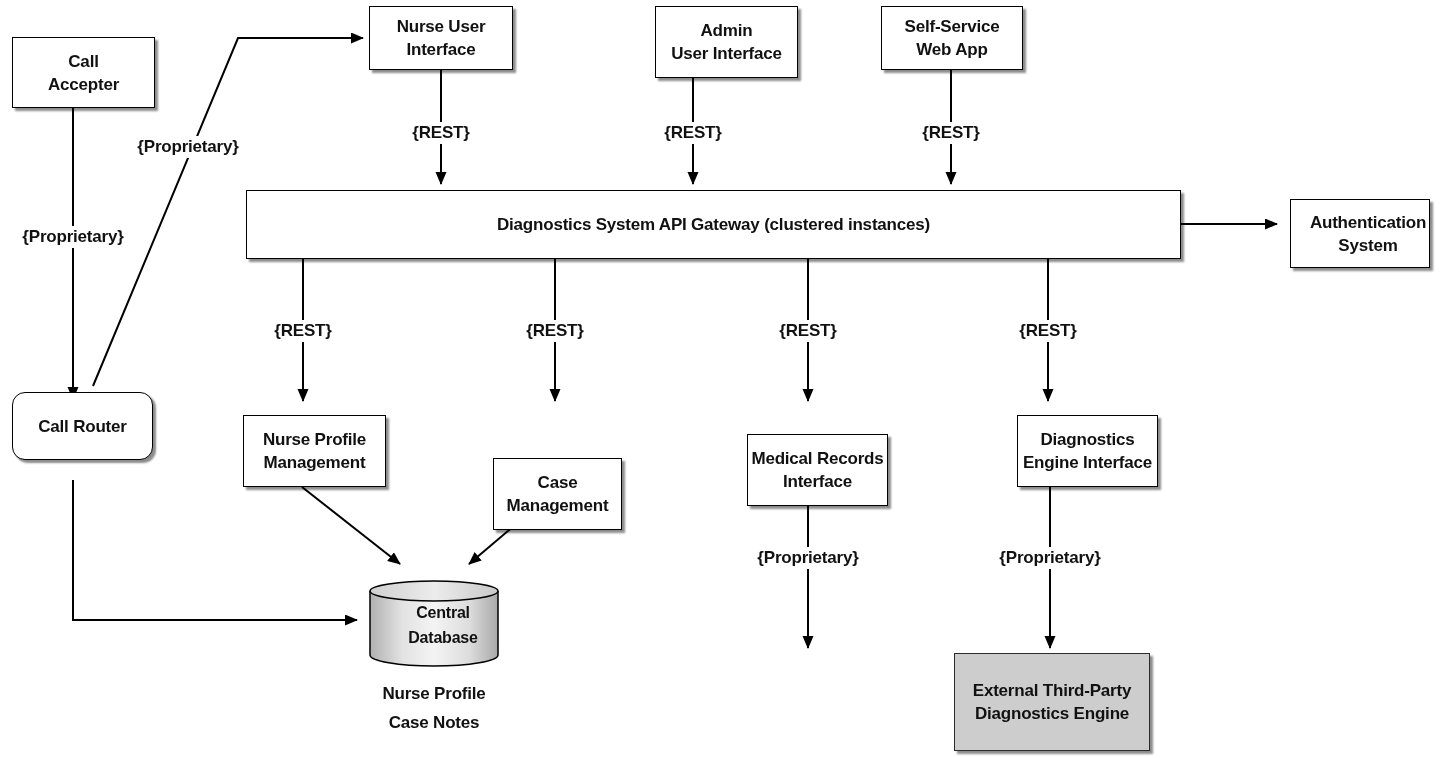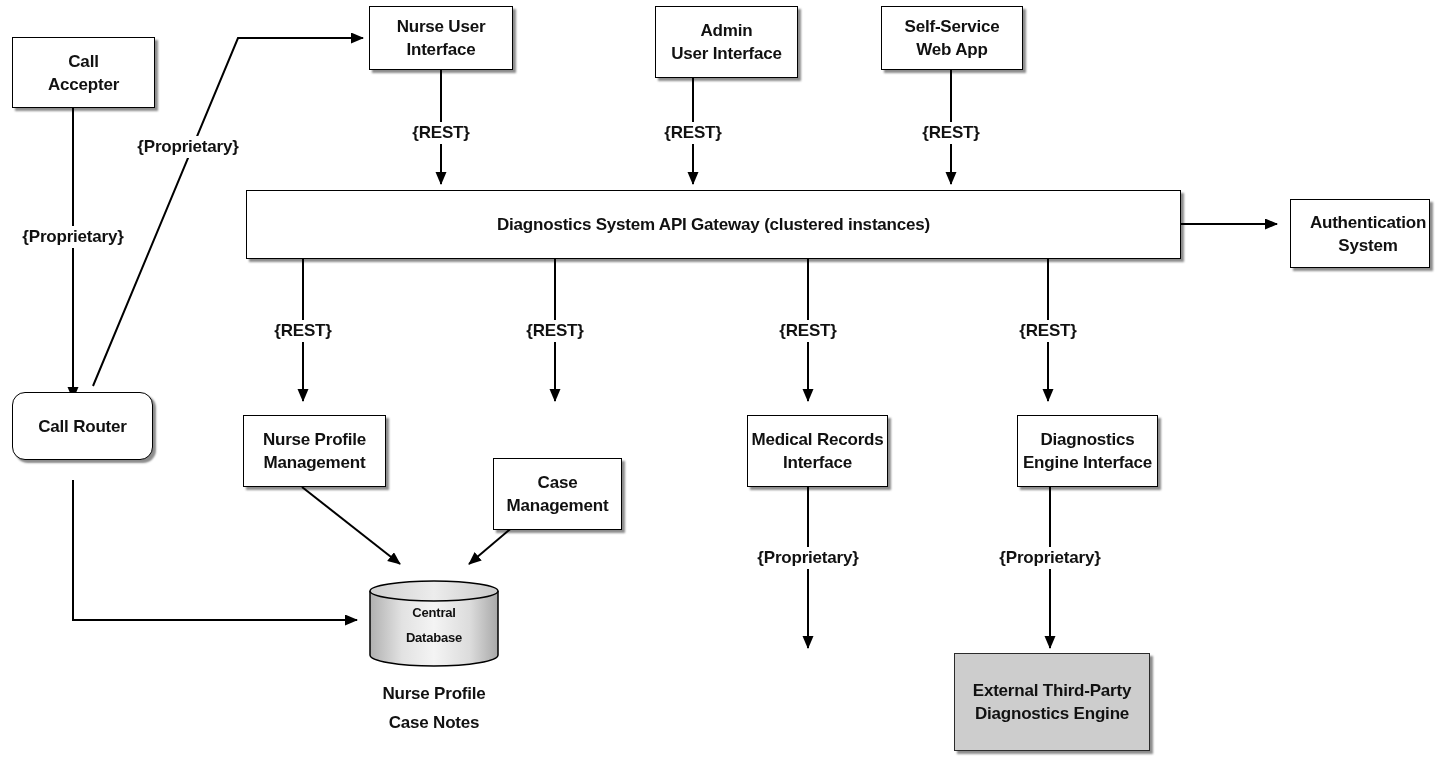--- a/index.html
+++ b/index.html
@@ -30,22 +30,22 @@
   .edge-label {
     position:absolute; transform:translate(-50%,-50%);
     background:#fff; padding:0 7px; font-size:17px; font-weight:bold;
     letter-spacing:-0.2px; line-height:22px; white-space:nowrap;
   }
   .caption {
     position:absolute; transform:translate(-50%,-50%);
     font-size:17px; font-weight:bold; letter-spacing:-0.2px; white-space:nowrap;
   }
   .db-text {
-    position:absolute; text-align:center; font-size:13px; font-weight:bold;
-    line-height:25px; letter-spacing:-0.2px; white-space:pre-line;
+    position:absolute; text-align:center; font-size:16px; font-weight:bold;
+    line-height:25px; letter-spacing:-0.2px; white-space:pre-line;margin-left:9px;
   }
   svg .edge { stroke:#000; stroke-width:2; fill:none; }
 </style>
 </head>
 <body>
 
 <div class="canvas">
 
   <svg class="layer" viewBox="0 0 1440 758">
     <defs>
@@ -106,21 +106,21 @@
 System</div>
 
   <div class="node stack" style="left:12px; top:392px; width:141px; height:68px;border-radius:13px;">Call Router</div>
 
   <div class="node stack" style="left:243px; top:415px; width:143px; height:72px;">Nurse Profile
 Management</div>
 
   <div class="node stack" style="left:493px; top:415px; width:129px; height:72px;margin-top:43px;">Case
 Management</div>
 
-  <div class="node stack" style="left:747px; top:415px; width:141px; height:72px;">Medical Records
+  <div class="node stack" style="left:747px; top:434px; width:141px; height:72px;">Medical Records
 Interface</div>
 
   <div class="node stack" style="left:989px; top:415px; width:141px; height:72px;margin-left:28px;">Diagnostics
 Engine Interface</div>
 
 
   <div class="node gray" style="left:954px; top:653px; width:196px; height:98px;">External Third-Party
 Diagnostics Engine</div>
 
   <div class="db-text" style="left:372px; top:600px; width:124px;">Central

